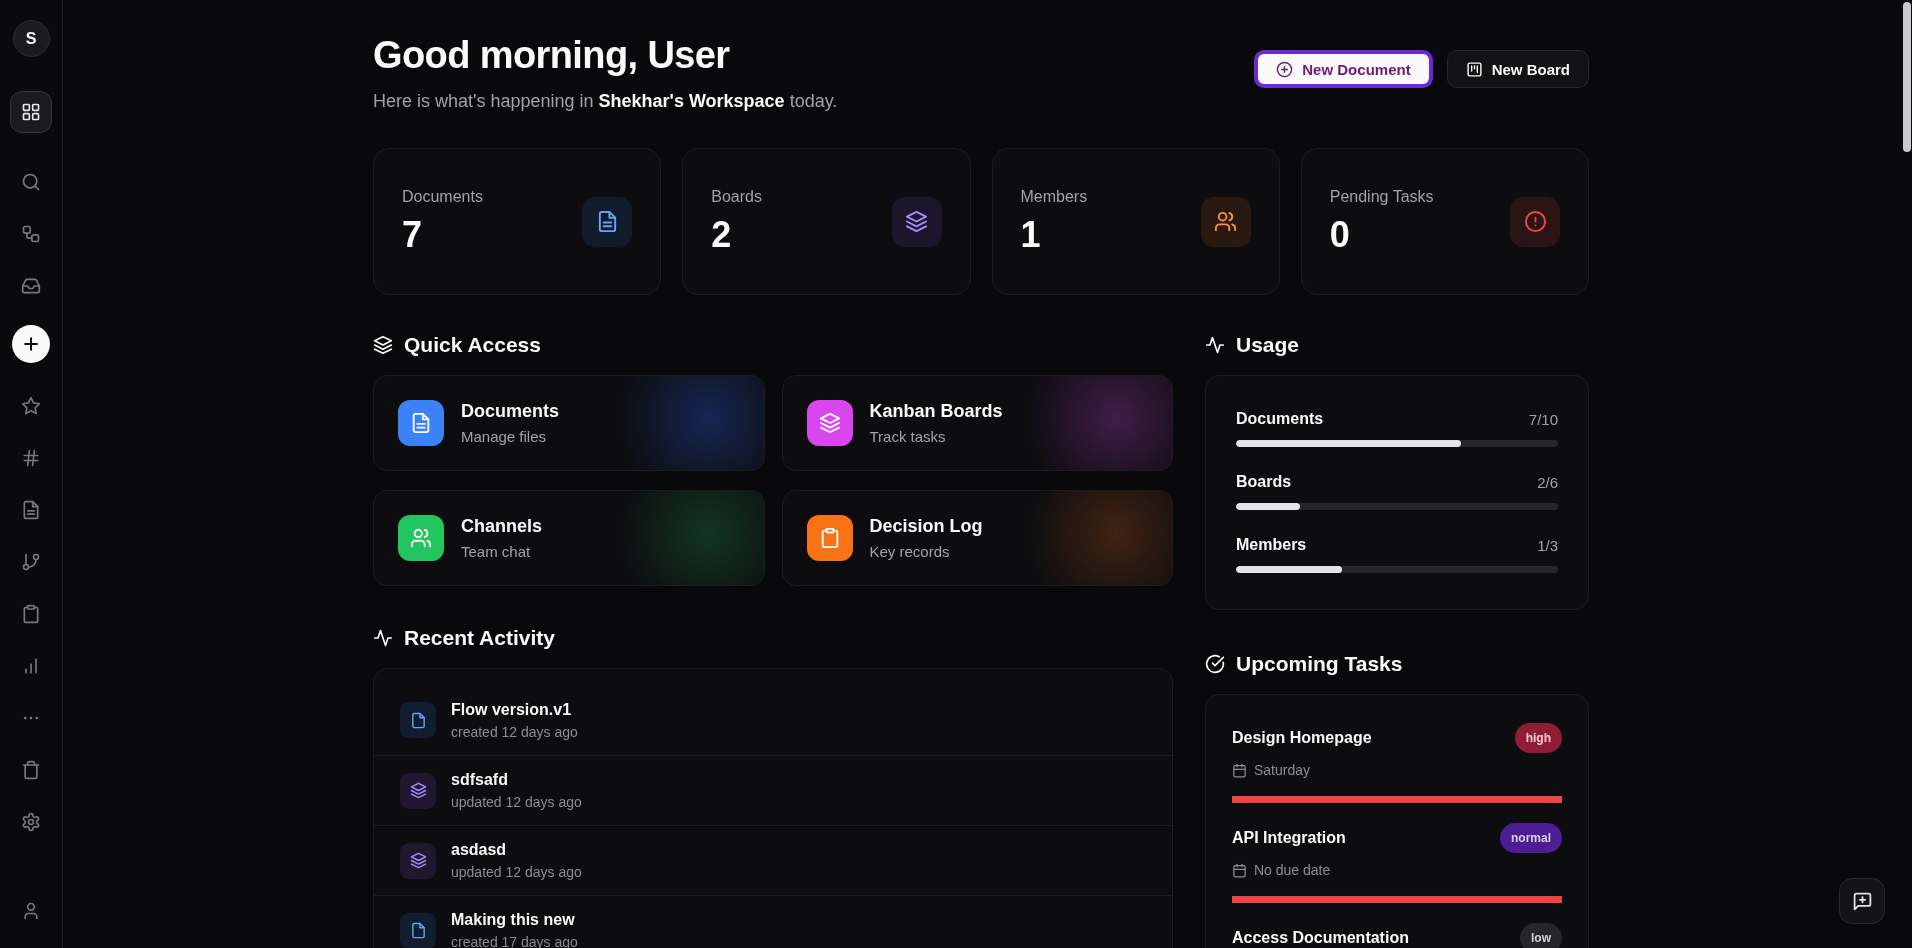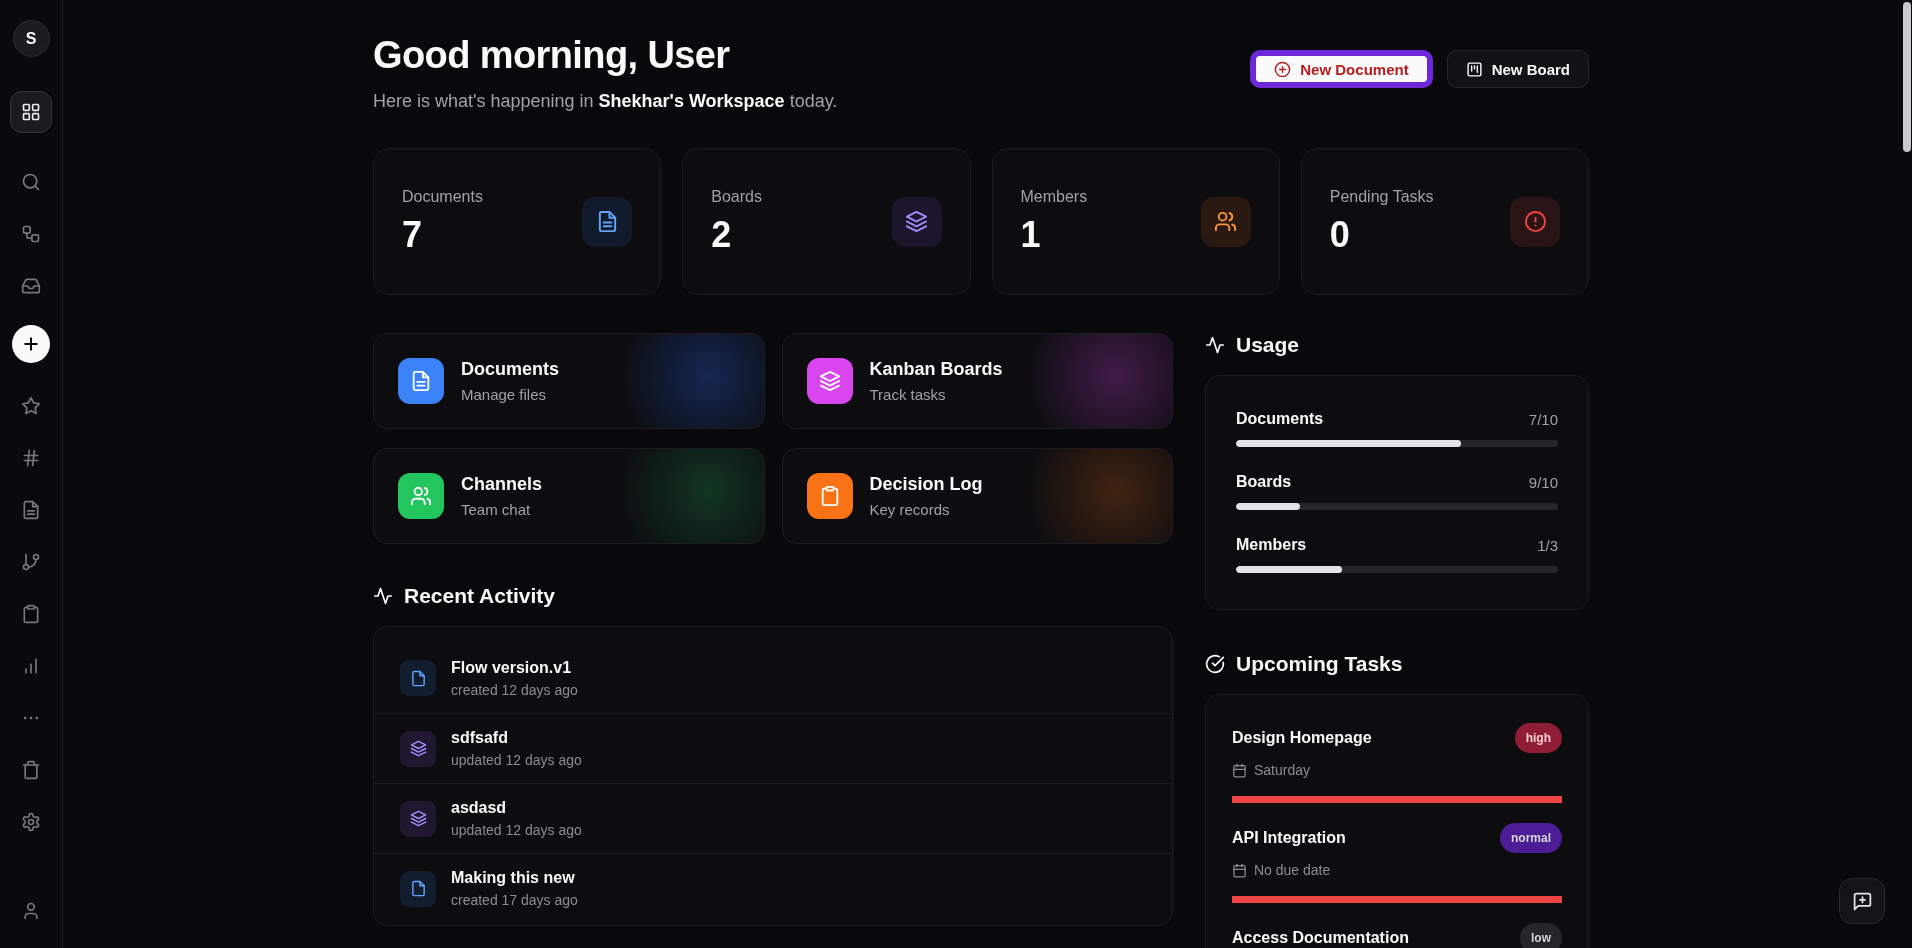--- a/index.html
+++ b/index.html
@@ -55,21 +55,21 @@
   .subtitle { margin-top: 14px; font-size: 18px; color: #a1a1aa; }
   .subtitle b { color: #fafafa; font-weight: 700; }
   .header-actions { display: flex; gap: 14px; margin-top: 16px; }
   .btn {
     display: flex; align-items: center; gap: 9px;
     height: 38px; padding: 0 18px; border-radius: 10px;
     font-size: 15px; font-weight: 600; cursor: pointer;
     font-family: "Liberation Sans", sans-serif;
   }
   .btn svg { width: 17px; height: 17px; }
-  .btn-primary { background: #fafafa; color: #b91c1c; border: 6px solid #6d28d9; }
+  .btn-primary { background: #fafafa; color: #701a75; border: 4px solid #6d28d9; }
   .btn-secondary { background: #121215; color: #fafafa; border: 1px solid #26262b; }
 
   
   .stats { display: grid; grid-template-columns: repeat(4, 1fr); gap: 21px; margin-top: 36px; }
   .stat-card {
     height: 147px; border-radius: 16px; background: #0d0d10;
     border: 1px solid #1c1c21; padding: 0 28px;
     display: flex; align-items: center; justify-content: space-between;
   }
   .stat-label { font-size: 16px; color: #a1a1aa; }
@@ -367,20 +367,28 @@
                 <path d="M12 16h.01"></path>
               </svg>
           </div>
         </div>
       </section>
 
       <div class="columns">
 
         <div class="col-main">
 
+          <div class="section-title">
+            <svg viewBox="0 0 24 24" fill="none" stroke="currentColor" stroke-width="2" stroke-linecap="round" stroke-linejoin="round">
+                <path d="M12 2 2 7l10 5 10-5-10-5z"></path>
+                <path d="M2 12l10 5 10-5"></path>
+                <path d="M2 17l10 5 10-5"></path>
+              </svg>
+            <span>Quick Access</span>
+          </div>
 
           <div class="qa-grid">
             <div class="qa-card qa-blue">
               <div class="qa-blob"></div>
               <div class="qa-icon">
                 <svg viewBox="0 0 24 24" fill="none" stroke="currentColor" stroke-width="2" stroke-linecap="round" stroke-linejoin="round">
                     <path d="M14 2H6a2 2 0 0 0-2 2v16a2 2 0 0 0 2 2h12a2 2 0 0 0 2-2V8z"></path>
                     <polyline points="14 2 14 8 20 8"></polyline>
                     <path d="M16 13H8"></path>
                     <path d="M16 17H8"></path>
@@ -511,21 +519,21 @@
                 <span class="meter-label">Documents</span>
                 <span class="meter-value">7/10</span>
               </div>
               <div class="meter-track">
                 <div class="meter-fill" style="width: 70%;"></div>
               </div>
             </div>
             <div class="meter">
               <div class="meter-head">
                 <span class="meter-label">Boards</span>
-                <span class="meter-value">9/10</span>
+                <span class="meter-value">2/6</span>
               </div>
               <div class="meter-track">
                 <div class="meter-fill" style="width: 20%;"></div>
               </div>
             </div>
             <div class="meter">
               <div class="meter-head">
                 <span class="meter-label">Members</span>
                 <span class="meter-value">1/3</span>
               </div>

